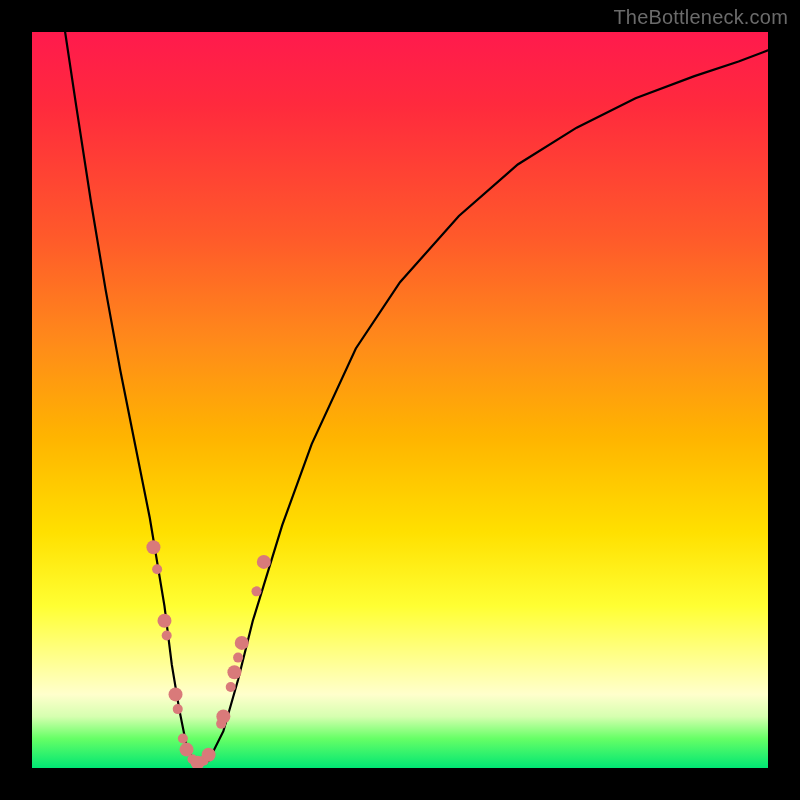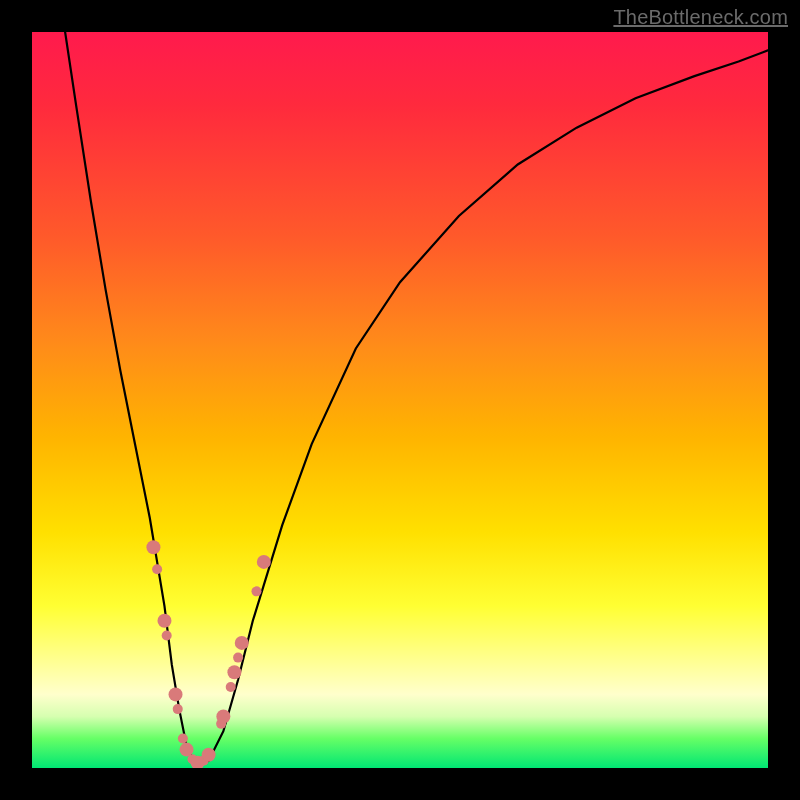--- a/index.html
+++ b/index.html
@@ -46,21 +46,20 @@
   }
   .watermark {
     position: absolute;
     top: 6px;
     right: 12px;
     color: #6b6b6b;
     font-size: 20px;
     font-weight: 500;
     letter-spacing: 0.2px;
     user-select: none;
-    text-decoration: underline;
   }
 </style>
 </head>
 <body>
 
 <div class="frame">
   <div class="plot">
     <svg viewBox="0 0 736 736" preserveAspectRatio="none">
       <path id="curve-path" fill="none" stroke="#000000" stroke-width="2.2" stroke-linecap="round" d="M33.12 0.00 L44.16 73.60 L58.88 169.28 L73.60 257.60 L88.32 338.56 L103.04 412.16 L117.76 485.76 L125.12 529.92 L132.48 574.08 L139.84 632.96 L147.20 677.12 L154.56 713.92 L161.92 728.64 L169.28 732.32 L176.64 728.64 L191.36 699.20 L206.08 647.68 L220.80 588.80 L250.24 493.12 L279.68 412.16 L323.84 316.48 L368.00 250.24 L426.88 184.00 L485.76 132.48 L544.64 95.68 L603.52 66.24 L662.40 44.16 L706.56 29.44 L736.00 18.40"></path>
       <g id="markers-group">

